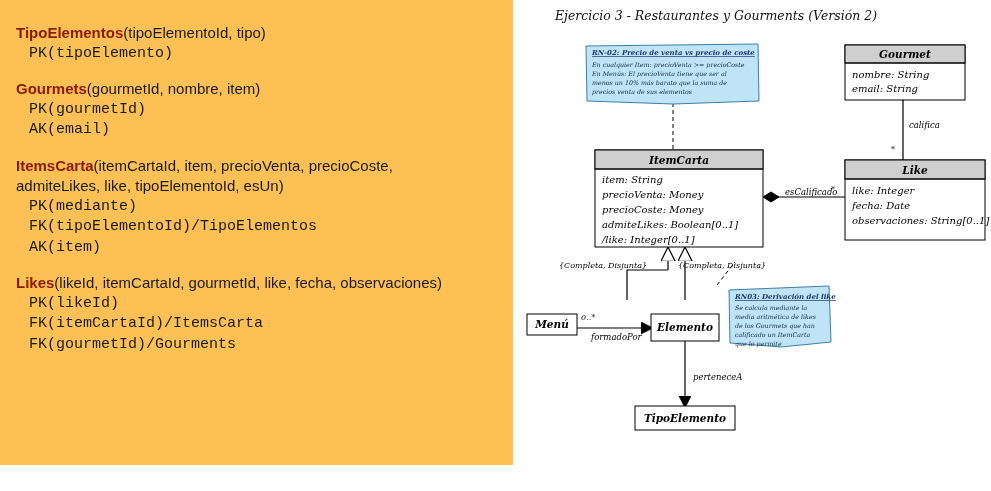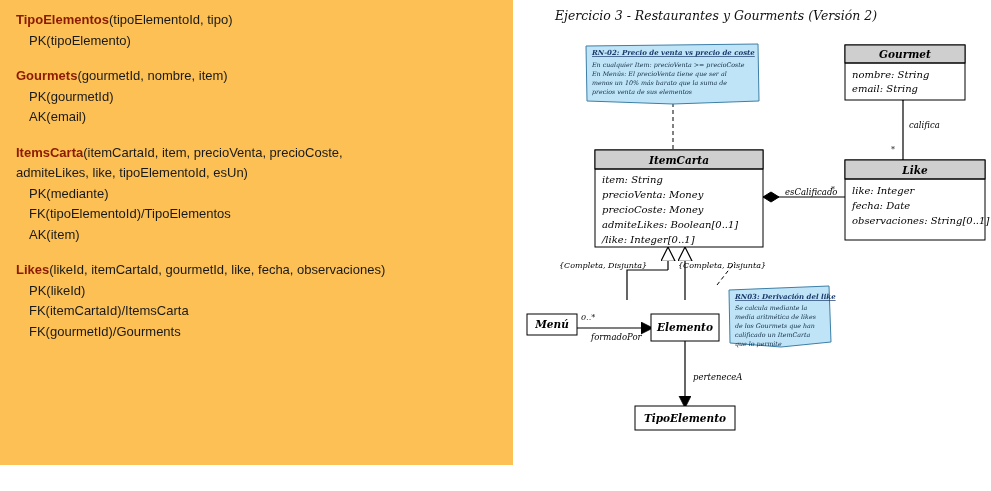--- a/index.html
+++ b/index.html
@@ -20,30 +20,30 @@
     position: absolute;
     left: 0;
     top: 0;
     width: 513px;
     height: 465px;
     background: #fcc055;
   }
   #left-panel .schema {
     position: absolute;
     left: 16px;
-    top: 10px;
+    top: 23px;
     width: 480px;
     color: #1a1a1a;
-    font-size: 13px;
+    font-size: 15px;
     line-height: 20.5px;
   }
   .rel-block { margin-bottom: 15px; }
   .rel-head { color: #8a1a00; font-weight: bold; }
   .rel-head .attrs { color: #1a1a1a; font-weight: normal; }
-  .rel-line { padding-left: 13px; }
+  .rel-line { padding-left: 13px; font-family: Liberation Mono, monospace; }
 
   
   #right-panel {
     position: absolute;
     left: 513px;
     top: 0;
     width: 478px;
     height: 412px;
     background: #ffffff;
   }

